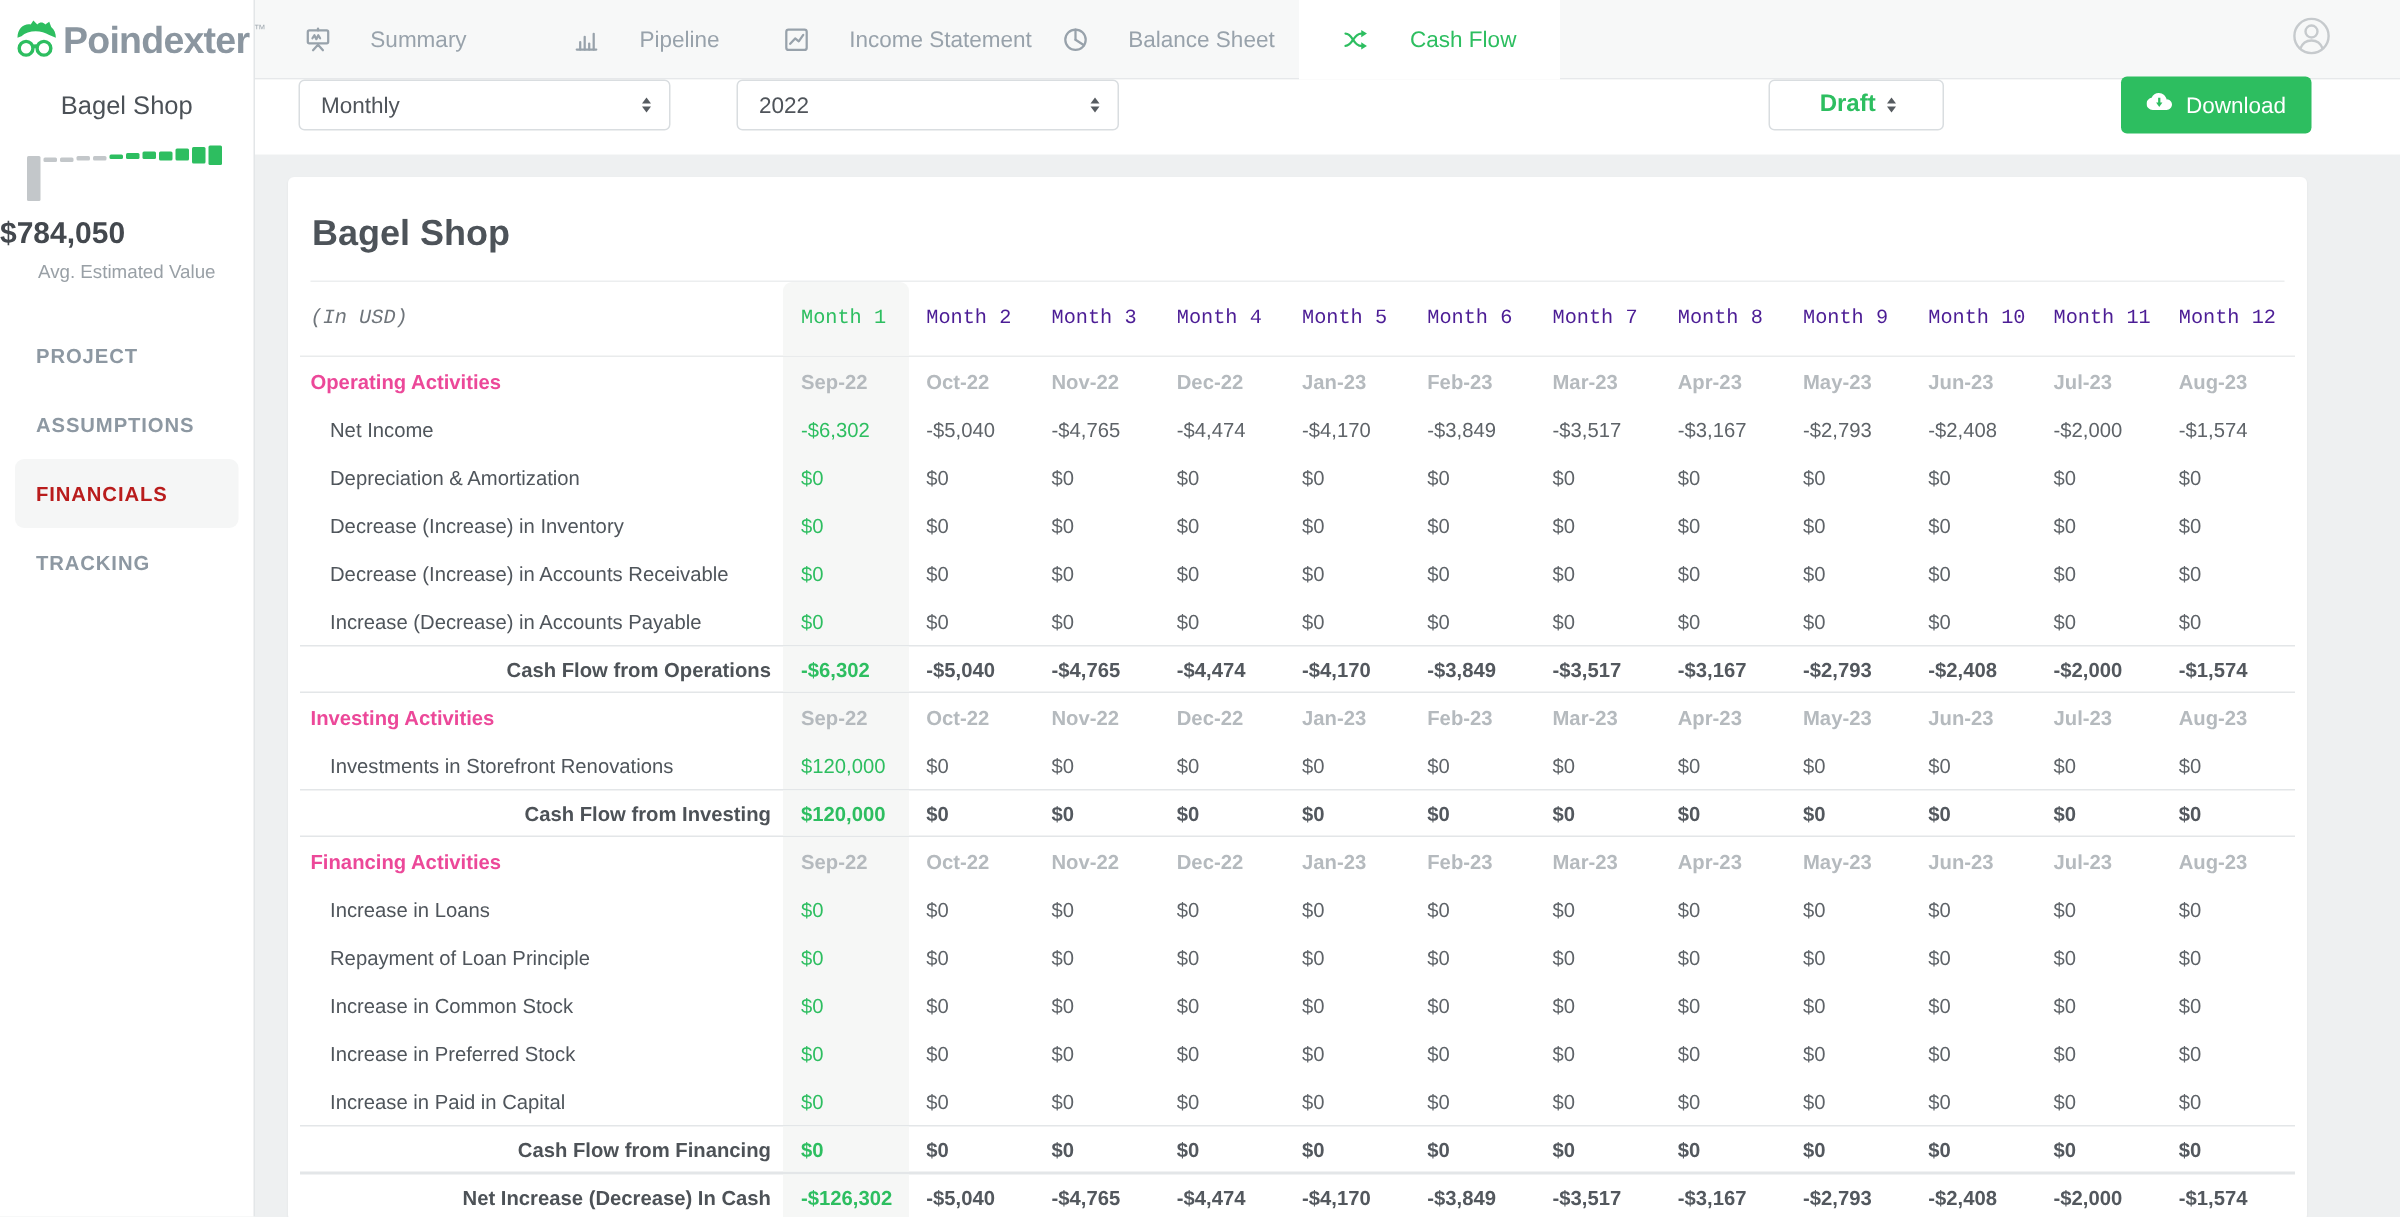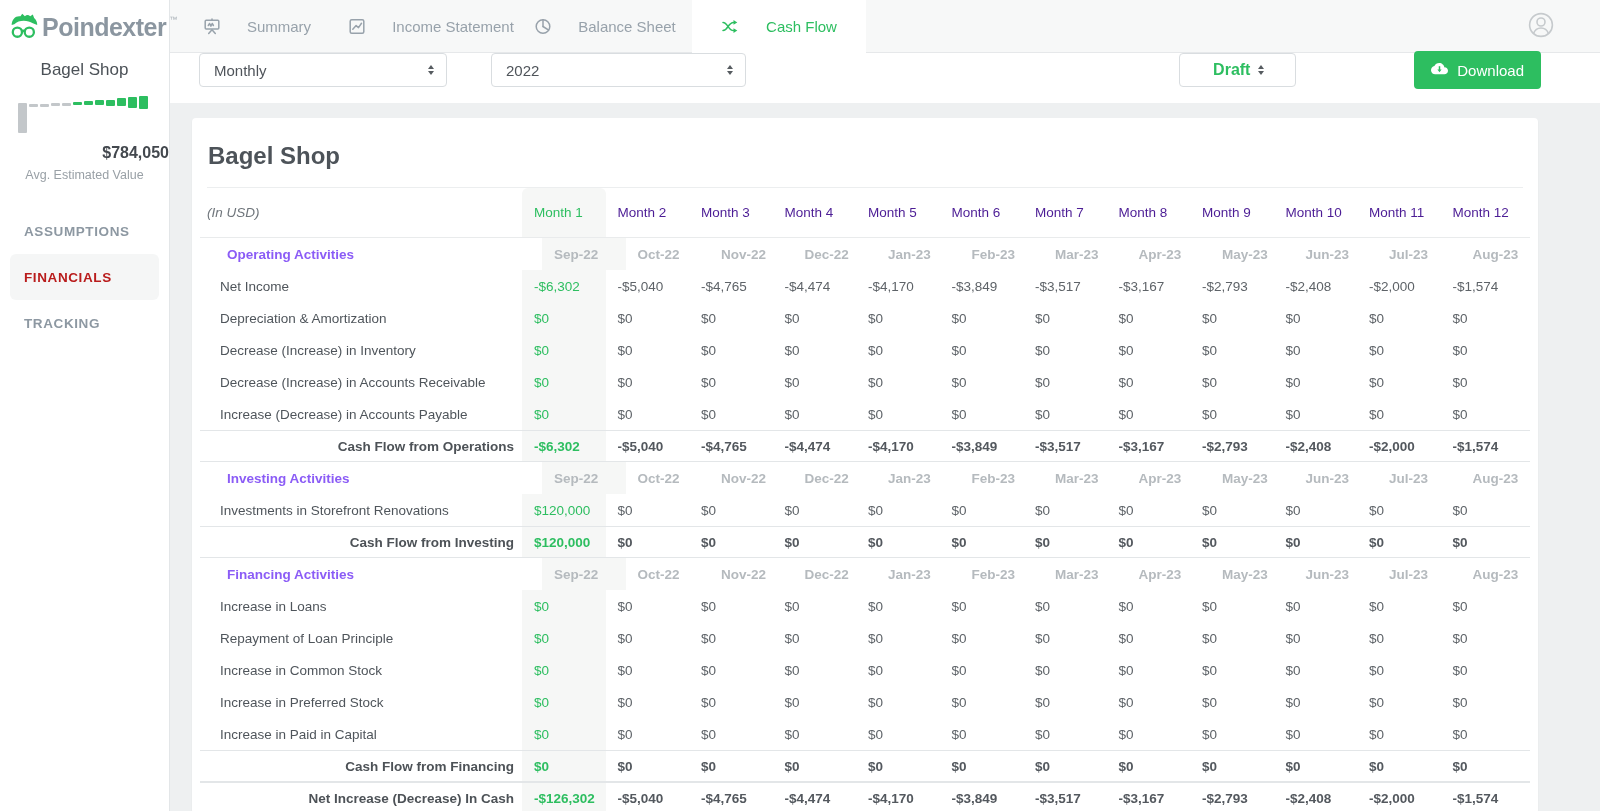--- a/index.html
+++ b/index.html
@@ -9,21 +9,21 @@
   
   .sidebar { position:absolute; left:0; top:0; width:170px; height:811px;
     background:#fff; border-right:1px solid #e3e6e8; z-index:6; }
   .logo-row { display:flex; align-items:flex-start; padding:11px 0 0 9px; gap:3px; }
   .logo-text { font-size:25px; font-weight:600; color:#8b96a0; letter-spacing:-0.5px; line-height:32px; }
   .logo-tm { font-size:8px; color:#a6aeb5; margin-top:4px; }
   .company { text-align:center; font-size:17px; color:#4b5157; margin-top:15px; }
   .minichart { margin:16px auto 0; width:134px; height:40px; display:flex;
     align-items:flex-start; gap:2px; }
   .minichart i { display:block; width:9px; border-radius:1px; }
-  .sb-value { text-align:right; font-size:16px; font-weight:700; color:#43484e; margin-top:8px; }
+  .sb-value { text-align:left; font-size:20px; font-weight:700; color:#43484e; margin-top:8px; }
   .sb-caption { text-align:center; font-size:12.5px; color:#99a0a6; margin-top:6px; }
   .nav { margin-top:26px; padding:0 10px; }
   .nav-item { height:46px; display:flex; align-items:center; padding-left:14px;
     font-size:13.5px; font-weight:700; letter-spacing:0.6px; color:#8d98a2;
     border-radius:6px; cursor:pointer; }
   .nav-item.active { background:#f5f6f6; color:#b91c1c; }
 
   
   .topbar { position:absolute; left:170px; top:0; width:1430px; height:53px;
     background:#f7f8f8; display:flex; align-items:stretch; }
@@ -59,29 +59,29 @@
 
   
   .content { position:absolute; left:170px; top:103px; width:1430px; height:708px; }
   .card { margin:15px 62px 0 22px; background:#fff; border-radius:4px;
     box-shadow:0 1px 2px rgba(0,0,0,0.05); }
   .card-title { padding:24px 16px 0; font-size:24px; font-weight:700; color:#4d5359; }
   .card-divider { margin:17px 15px 0; border-top:1px solid #eceeef; }
 
   .table { padding:0 8px; }
   .trow { display:flex; align-items:center; height:32px; font-size:13.5px; }
-  .trow-head { height:50px; border-bottom:1px solid #e9ebec; }
+  .trow-head { height:50px; border-bottom:1px solid #e9ebec;font-family:Liberation Mono, monospace; }
   .c-label { flex:0 0 322px; padding-left:7px; color:#4f555b; white-space:nowrap; }
   .c-m { flex:0 0 83.5px; padding-left:12px; color:#5e6368; white-space:nowrap;
     align-self:stretch; display:flex; align-items:center; }
   .m1 { background:#f6f7f6; }
   .grn { color:#2dbe60 !important; }
   .inusd { font-style:italic; color:#6f757b; }
   .mh { color:#4c1d95; }
-  .trow-section .c-label { font-weight:700; color:#8b5cf6;margin-left:20px; }
+  .trow-section .c-label { font-weight:700; color:#ec4899; }
   .date { color:#b5babe; font-weight:600; }
   .trow-detail .c-label { padding-left:20px; }
   .trow-total { border-top:1px solid #e3e6e8; border-bottom:1px solid #e3e6e8; }
   .trow-total .c-label, .trow-grand .c-label { text-align:right; padding-right:8px;
     font-weight:700; color:#4d5257; }
   .trow-total .c-m, .trow-grand .c-m { font-weight:700; color:#53585e; }
   .trow-grand { border-top:1px solid #e3e6e8; }
   .mh1-head { border-radius:6px 6px 0 0; }
 </style>
 </head>
@@ -114,20 +114,23 @@
       <i style="height: 5px; margin-top: 4px; background: rgb(45, 190, 96);"></i>
       <i style="height: 6px; margin-top: 4px; background: rgb(45, 190, 96);"></i>
       <i style="height: 8px; margin-top: 2px; background: rgb(45, 190, 96);"></i>
       <i style="height: 11px; margin-top: 1px; background: rgb(45, 190, 96);"></i>
       <i style="height: 13px; margin-top: 0px; background: rgb(45, 190, 96);"></i>
     </div>
   <div class="sb-value">$784,050</div>
   <div class="sb-caption">Avg. Estimated Value</div>
   <div class="nav" id="nav">
       <div class="nav-item">
+        <span>PROJECT</span>
+      </div>
+      <div class="nav-item">
         <span>ASSUMPTIONS</span>
       </div>
       <div class="nav-item active">
         <span>FINANCIALS</span>
       </div>
       <div class="nav-item">
         <span>TRACKING</span>
       </div>
     </div>
 </div>
@@ -137,20 +140,32 @@
       <div class="tab">
         <span class="ticon">
           <svg width="18" height="17" viewBox="0 0 17 17" fill="none" stroke="currentColor" stroke-width="1.5" stroke-linecap="round" stroke-linejoin="round">
             <path d="M8.5 1 v1.3"></path>
             <rect x="1.7" y="2.3" width="13.6" height="8.6" rx="1"></rect>
             <path d="M4.8 7.5 l1.3-2 1.3 2.6 1.3-2.6 1.2 2"></path>
             <path d="M5.2 15.5 L8.5 11.8 L11.8 15.5"></path>
           </svg>
         </span>
         <span>Summary</span>
+      </div>
+      <div class="tab">
+        <span class="ticon">
+          <svg width="18" height="17" viewBox="0 0 17 17" fill="none" stroke="currentColor" stroke-width="1.5" stroke-linecap="round" stroke-linejoin="round">
+            <path d="M2 15 h13"></path>
+            <path d="M4.3 15 V10"></path>
+            <path d="M7.3 15 V6.5"></path>
+            <path d="M10.3 15 V11"></path>
+            <path d="M13.3 15 V4.5"></path>
+          </svg>
+        </span>
+        <span>Pipeline</span>
       </div>
       <div class="tab">
         <span class="ticon">
           <svg width="18" height="17" viewBox="0 0 17 17" fill="none" stroke="currentColor" stroke-width="1.5" stroke-linecap="round" stroke-linejoin="round">
             <rect x="1.7" y="1.7" width="13.6" height="13.6" rx="1.5"></rect>
             <path d="M4.3 11.2 L7.6 7.6 L10 9.6 L13 5.3"></path>
           </svg>
         </span>
         <span>Income Statement</span>
       </div>

